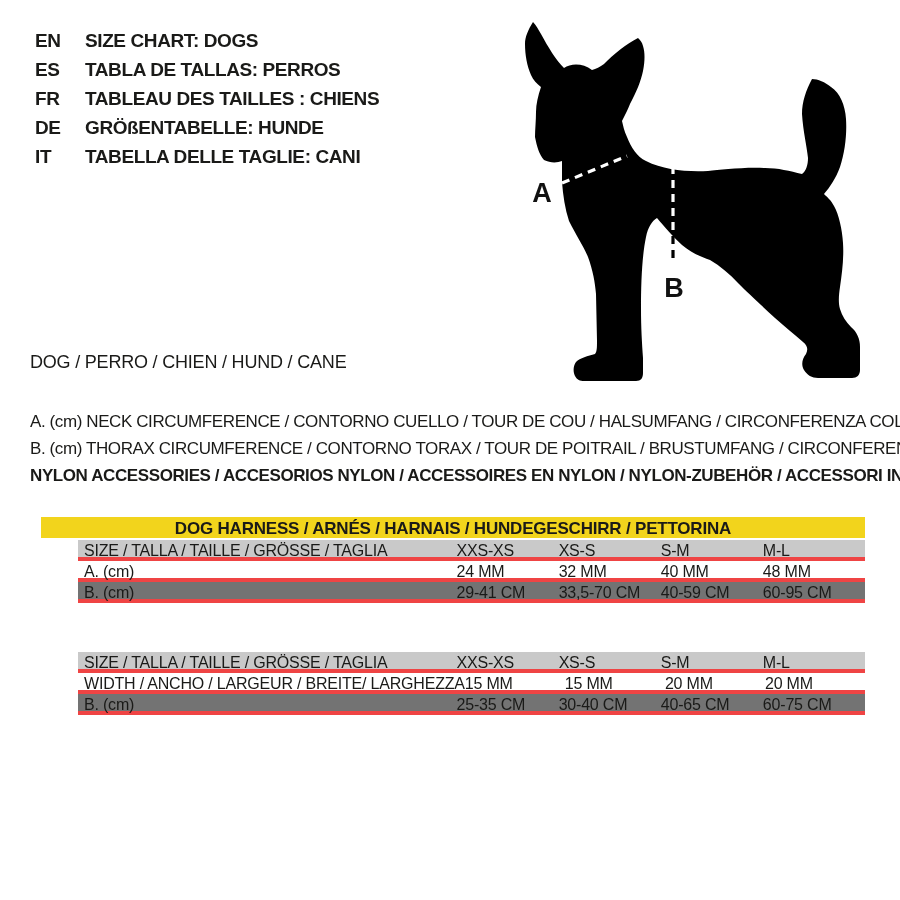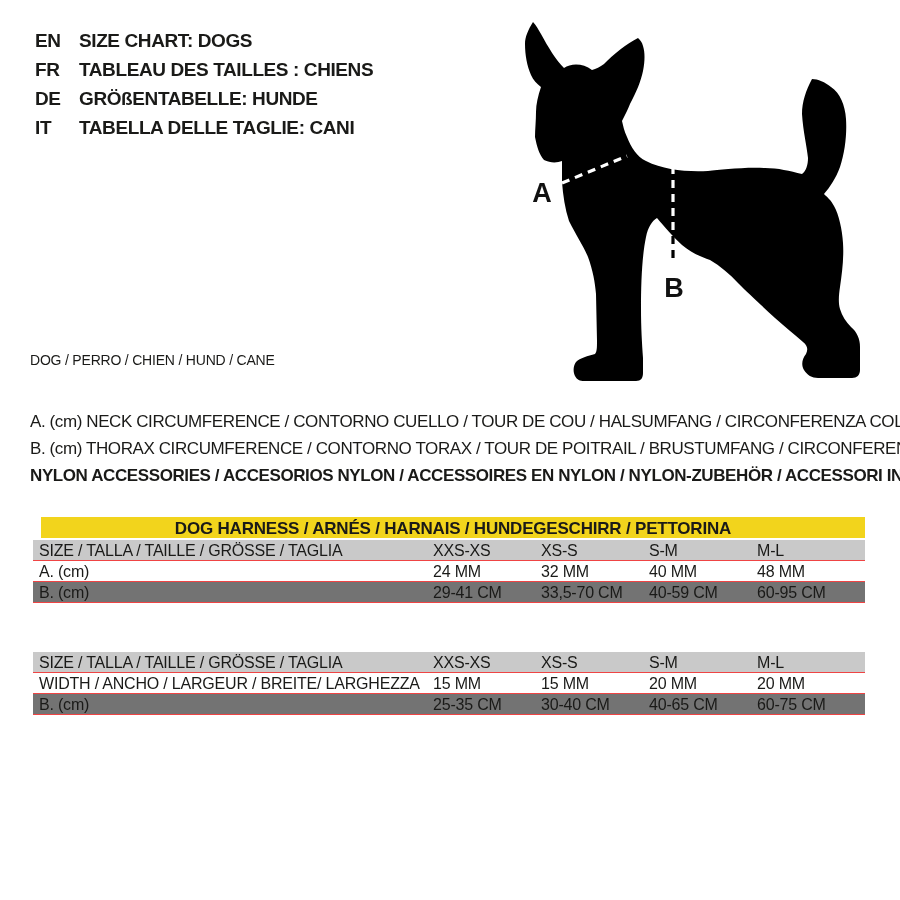--- a/index.html
+++ b/index.html
@@ -6,59 +6,63 @@
   html,body { width:900px; height:900px; background:#ffffff; }
   body {
     position:relative;
     font-family:"Liberation Sans", sans-serif;
     color:#1a1a18;
     overflow:hidden;
   }
 
   
   .lang-block { position:absolute; left:35px; top:26px; font-size:19px; font-weight:bold; letter-spacing:-0.4px; }
-  .lang-row { display:flex; height:29px; line-height:29px; }
+  .lang-row { display:flex; height:29px; line-height:29px;gap:6px; }
   .lang-code { width:44px; }
   .lang-title { white-space:nowrap; }
 
   
   .dog-figure { position:absolute; left:480px; top:10px; width:420px; height:390px; }
   .dog-figure svg { display:block; }
 
-  .dog-label { position:absolute; left:30px; top:352px; font-size:14px; letter-spacing:-0.2px; white-space:nowrap; }
+  .dog-label { position:absolute; left:30px; top:352px; font-size:18px; letter-spacing:-0.2px; white-space:nowrap; }
 
   
   .notes { position:absolute; left:30px; top:408px; font-size:17px; letter-spacing:-0.4px; }
   .note-line { height:27px; line-height:27px; white-space:nowrap; }
   .note-line.bold { font-weight:bold; }
 
   
   .size-table { position:absolute; left:33px; width:832px; font-size:16px; letter-spacing:-0.2px; }
   .t-title {
     background:#F2D41C; height:23px; line-height:23px;
     text-align:center; font-weight:bold; font-size:17px;
     border-bottom:2px solid #ffffff;
     margin-left:8px;
   }
-  .t-row { display:flex; height:21px; line-height:21px; border-bottom:1px solid #ef4444; background:#ffffff; }
+  .t-row { display:flex; height:21px; line-height:21px; border-bottom:4px solid #ef4444; background:#ffffff;margin-left:45px; }
   .t-row.size-row { background:#C9C9C9; }
   .t-row.alt { background:#737373; }
   .t-label { width:400px; padding-left:6px; white-space:nowrap; }
   .t-cell { width:108px; text-align:left; white-space:nowrap; }
 
   .table-harness { top:517px; }
   .table-petral  { top:652px; }
 </style>
 </head>
 <body>
 
 <div class="lang-block">
   <div class="lang-row">
     <span class="lang-code">EN</span>
     <span class="lang-title">SIZE CHART: DOGS</span>
+  </div>
+  <div class="lang-row">
+    <span class="lang-code">ES</span>
+    <span class="lang-title">TABLA DE TALLAS: PERROS</span>
   </div>
   <div class="lang-row">
     <span class="lang-code">FR</span>
     <span class="lang-title">TABLEAU DES TAILLES : CHIENS</span>
   </div>
   <div class="lang-row">
     <span class="lang-code">DE</span>
     <span class="lang-title">GRÖßENTABELLE: HUNDE</span>
   </div>
   <div class="lang-row">

